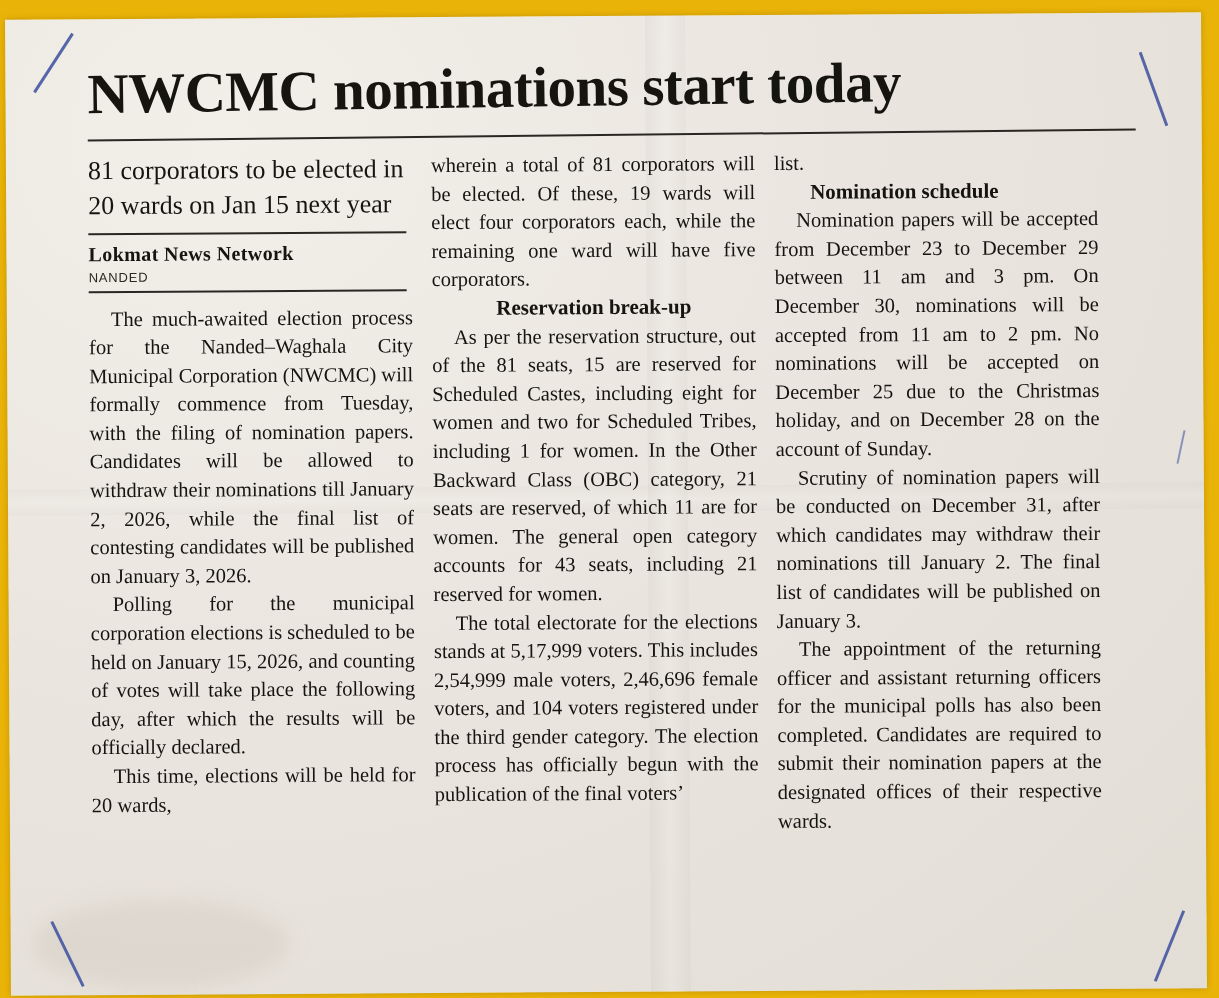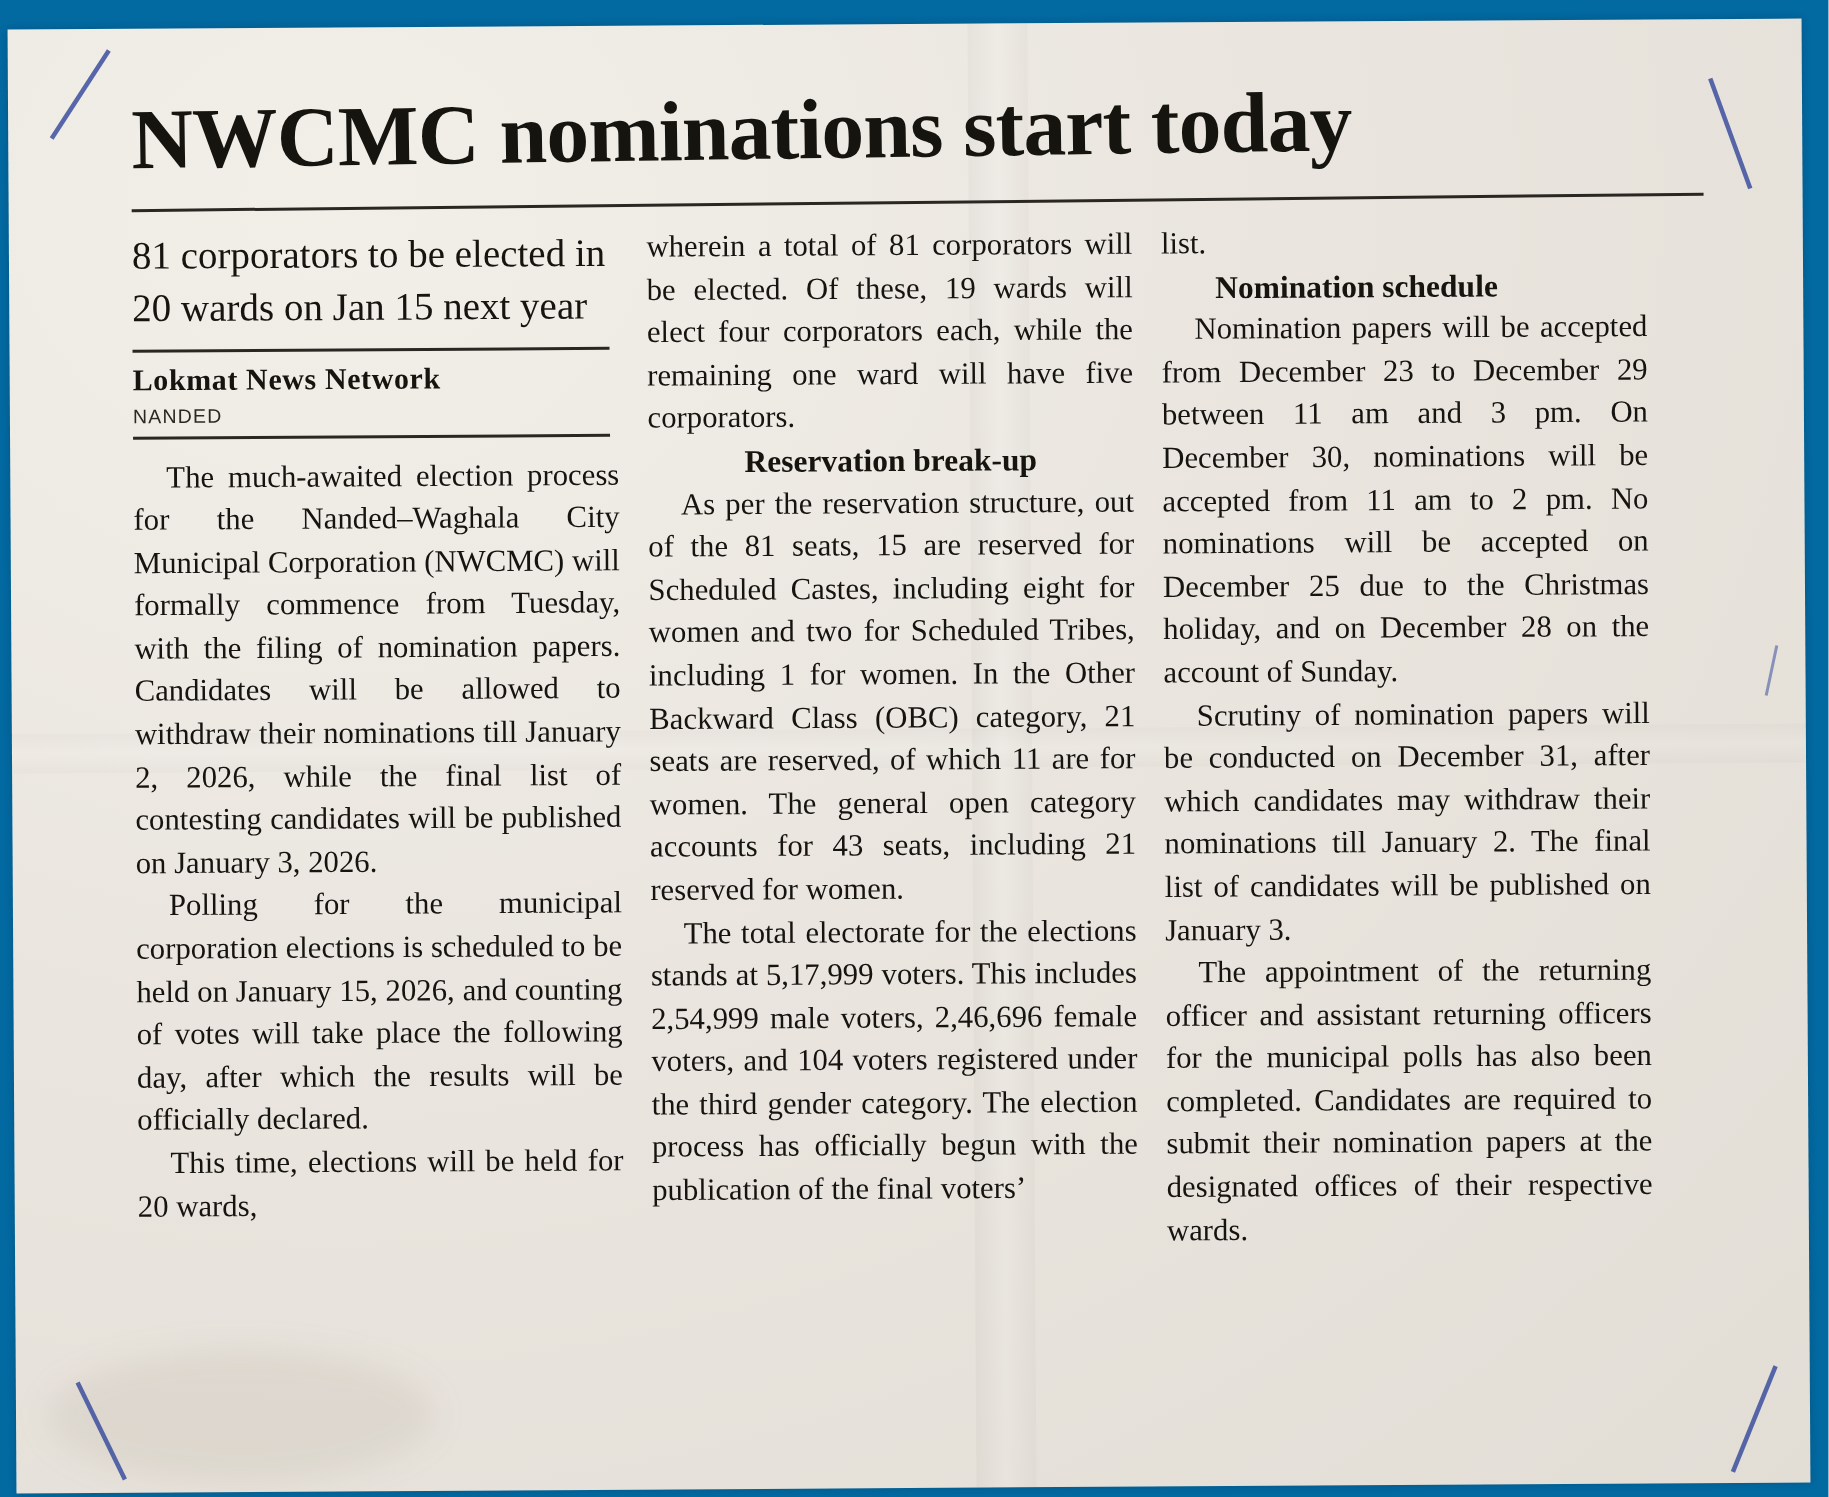--- a/index.html
+++ b/index.html
@@ -12,21 +12,21 @@
     height: 998px;
     overflow: hidden;
     font-family: "Liberation Serif", serif;
   }
 
   
   #scan {
     position: relative;
     width: 1219px;
     height: 998px;
-    background: #0369a1;
+    background: #eab308;
     overflow: hidden;
   }
 
   
   #clipping {
     position: absolute;
     left: 8px;
     top: 16px;
     width: 1196px;
     height: 976px;

